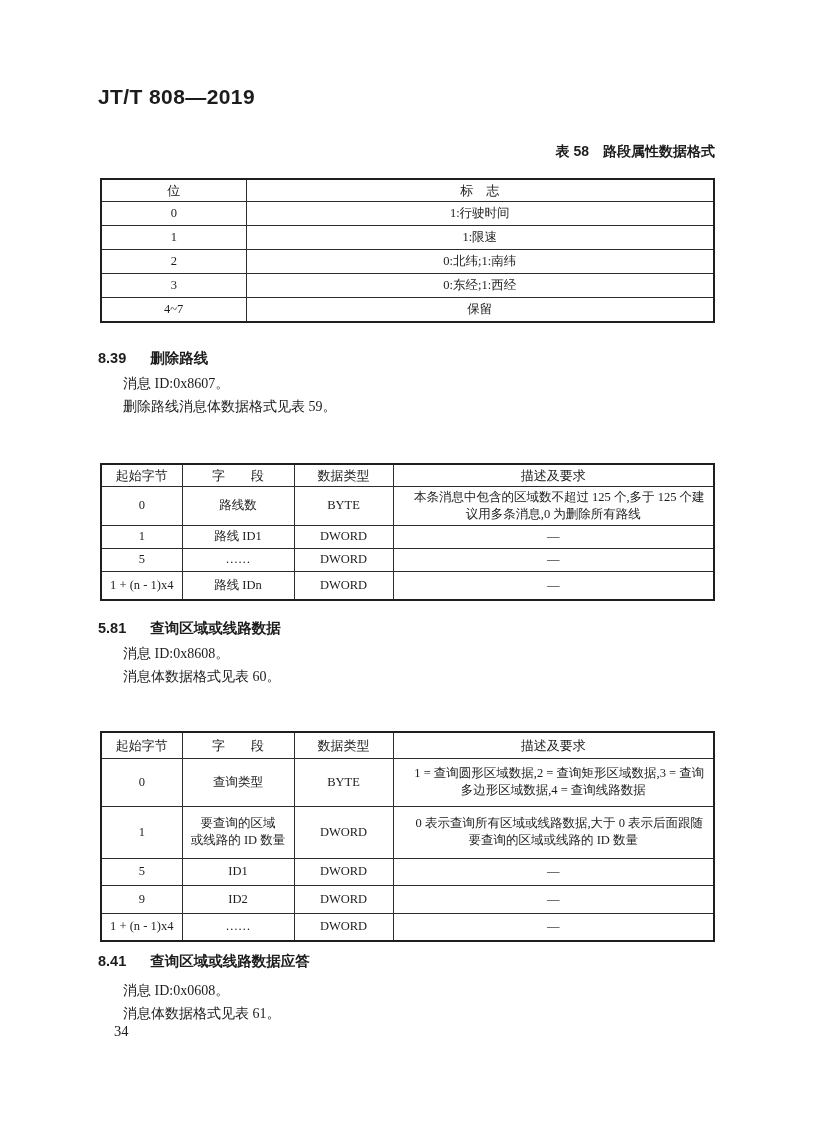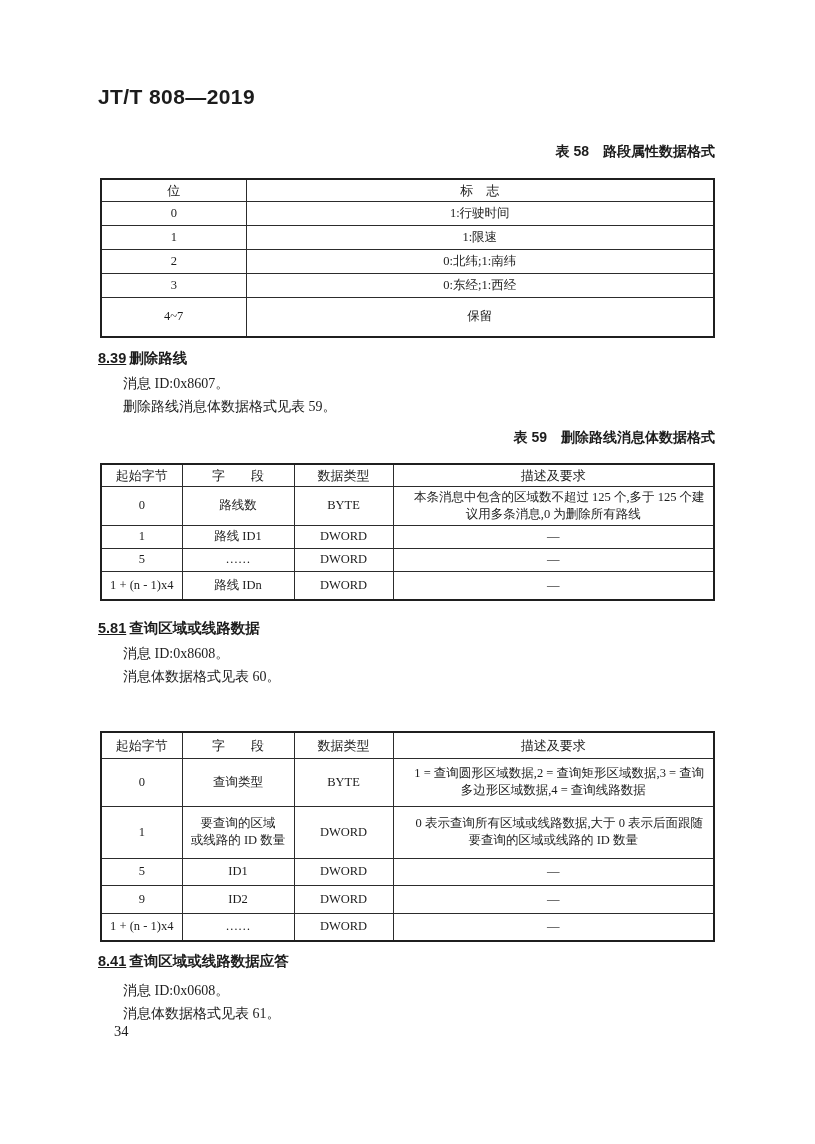--- a/index.html
+++ b/index.html
@@ -20,21 +20,21 @@
     position:absolute; left:100px; width:615px; text-align:right;
     font-family:"Liberation Sans","DejaVu Sans",sans-serif;
     font-weight:bold; font-size:14px;
   }
 
   .sec-h {
     position:absolute; left:98px;
     font-family:"Liberation Sans","DejaVu Sans",sans-serif;
     font-weight:bold; font-size:14.5px;
   }
-  .sec-h .num { margin-right:3px;text-decoration:underline; }
+  .sec-h .num { margin-right:24px; }
 
   .para { position:absolute; left:123px; font-size:14px; line-height:16px; }
 
   .page-num { position:absolute; left:114px; top:1023px; font-size:14.5px; }
 
   table.tbl {
     position:absolute; left:100px; width:615px;
     border-collapse:collapse; table-layout:fixed;
     border:2px solid #1f1f1f;
   }
@@ -77,34 +77,33 @@
       <td class="lft">1:限速</td>
     </tr>
     <tr style="height:24px">
       <td>2</td>
       <td class="lft">0:北纬;1:南纬</td>
     </tr>
     <tr style="height:24px">
       <td>3</td>
       <td class="lft">0:东经;1:西经</td>
     </tr>
-    <tr style="height:40px">
+    <tr style="height:25px">
       <td>4~7</td>
       <td class="lft">保留</td>
     </tr>
   </tbody>
     </table>
 
   <div class="sec-h" style="top:349px">
     <span class="num">8.39</span><span>删除路线</span>
   </div>
   <div class="para" style="top:376px">消息 ID:0x8607。</div>
   <div class="para" style="top:399px">删除路线消息体数据格式见表 59。</div>
 
-  <div class="tbl-title" style="top:429px">表 59　删除路线消息体数据格式</div>
   <table class="tbl" style="top:463px">
     <colgroup>
         <col style="width:81px">
         <col style="width:112px">
         <col style="width:99px">
         <col>
       </colgroup>
     <tbody>
         <tr class="hr" style="height:22px">
       <td>起始字节</td>

